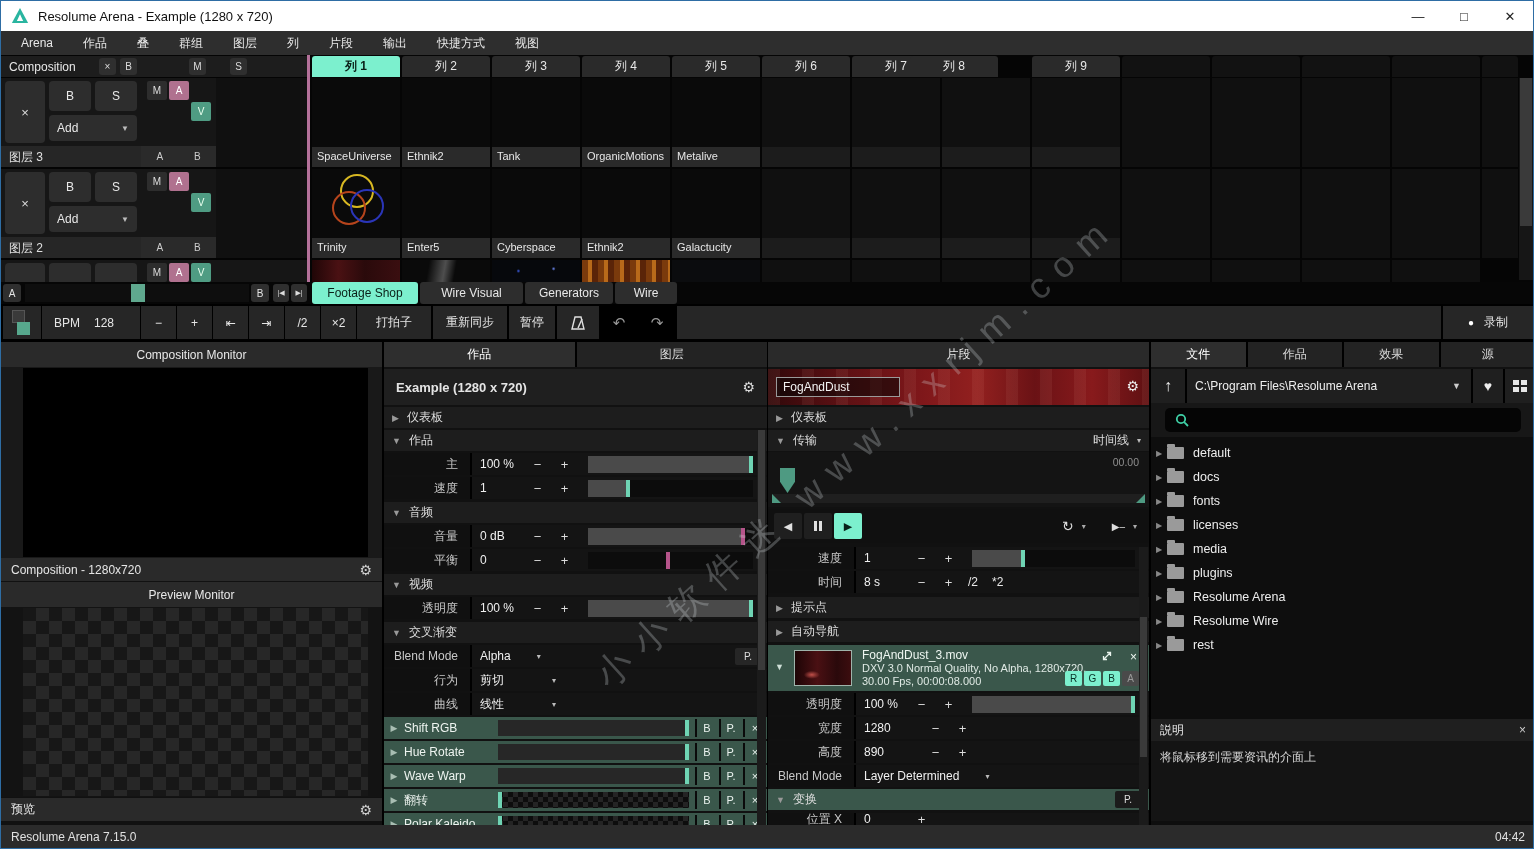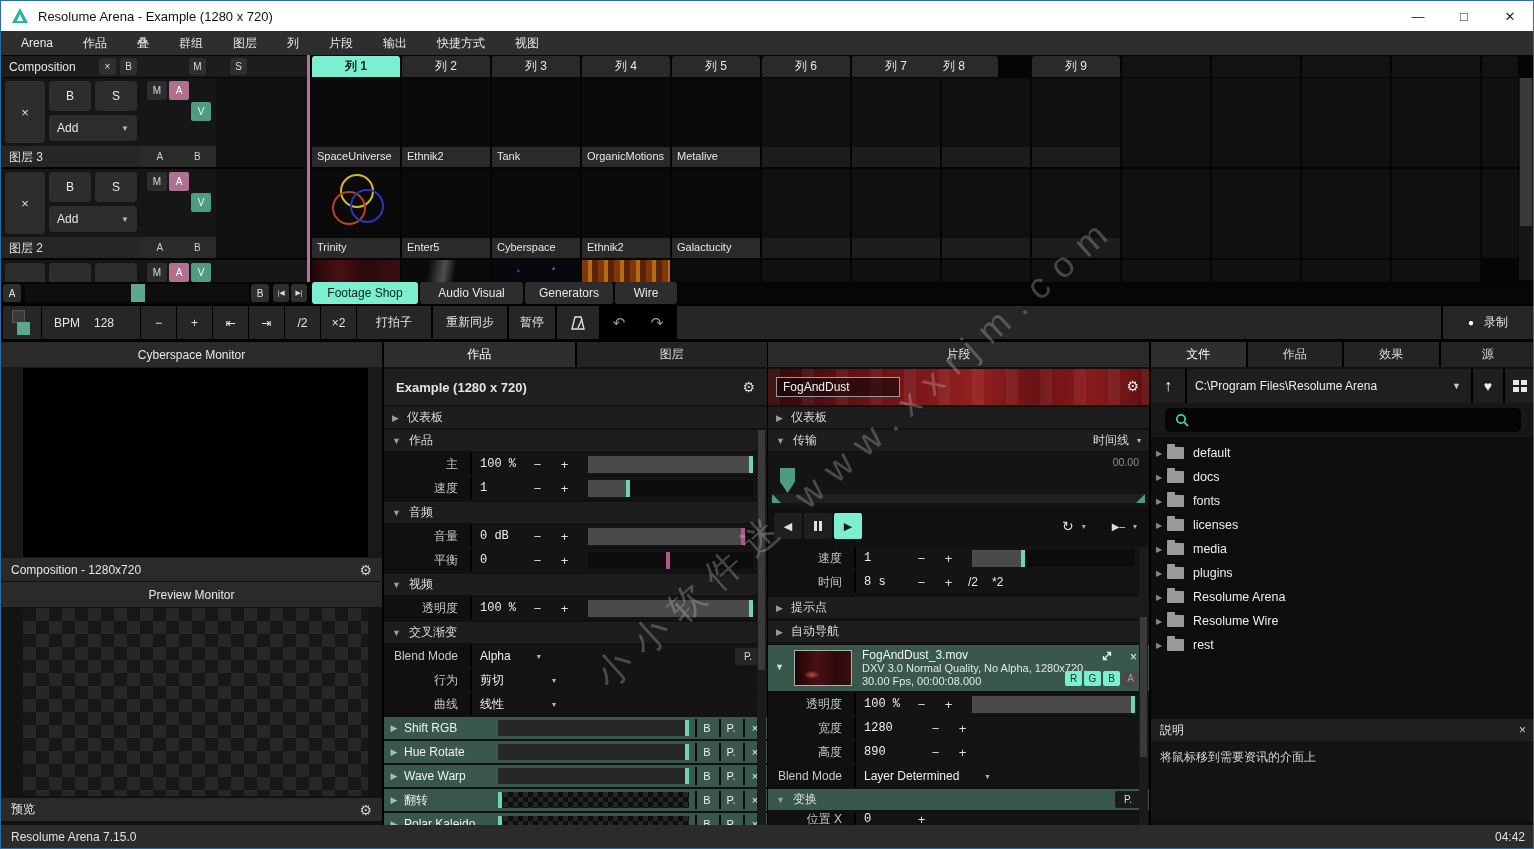--- a/index.html
+++ b/index.html
@@ -133,21 +133,21 @@
   .sec .car { font-size:9px; color:#999; }
   .sec.green { background:#3a574b; }
   .sec .right { margin-left:auto; display:flex; align-items:center; gap:8px; padding-right:8px; }
   .pbx { width:26px; height:17px; background:#262626; border-radius:2px; display:flex; align-items:center;
          justify-content:center; font-size:10px; color:#ddd; }
   .sec.green .pbx { background:#1b1b1b; }
 
   .prow { position:absolute; left:0; width:100%; height:22px; background:#141414; display:flex; align-items:center; }
   .pl { width:88px; text-align:right; padding-right:12px; color:#c8c8c8; background:#101010; height:100%;
         display:flex; align-items:center; justify-content:flex-end; border-right:2px solid #000; }
-  .pv { width:52px; padding-left:8px; color:#f0f0f0;font-family:Liberation Mono, monospace; }
+  .pv { width:52px; padding-left:8px; color:#f0f0f0; }
   .pm,.pp { width:27px; text-align:center; color:#ddd; font-size:13px; }
   .psl { position:relative; flex:1; height:17px; background:#0c0c0c; margin:0 14px 0 10px; }
   .psl .fill { position:absolute; left:0; top:0; bottom:0; background:#4a4a4a; display:block; }
   .mk { position:absolute; top:0; bottom:0; width:4px; display:block; }
   .mk.t { background:#6fd4b4; } .mk.p { background:#b5548a; }
   .ddv { display:flex; align-items:center; gap:26px; color:#f0f0f0; padding-left:8px; }
   .ddv .cv { font-size:8px; color:#bbb; }
   .prow .pright { margin-left:auto; margin-right:6px; }
 
   .fx { position:absolute; left:0; width:100%; height:22px; background:#3a574b; display:flex; align-items:center; }
@@ -455,21 +455,21 @@
 
   <div class="xrow">
     <span class="ab" style="left:2px">A</span>
     <div class="xtrack">
         <span class="xhandle"></span>
       </div>
     <span class="ab" style="left:250px">B</span>
     <span class="skip" style="left:272px">|◀</span>
     <span class="skip" style="left:290px">▶|</span>
     <div class="shoptab sel" style="left:311px;width:106px">Footage Shop</div>
-    <div class="shoptab" style="left:419px;width:103px">Audio Visual</div>
+    <div class="shoptab" style="left:419px;width:103px">Wire Visual</div>
     <div class="shoptab" style="left:524px;width:88px">Generators</div>
     <div class="shoptab" style="left:614px;width:62px">Wire</div>
   </div>
 
   <div class="bpmbar">
     <div class="bcell" style="left:2px;width:38px">
       <span class="sqicon">
           <i class="q1"></i>
           <i class="q2"></i>
         </span>
@@ -496,21 +496,21 @@
     <div class="bcell flat" style="left:600px;width:36px">↶</div>
     <div class="bcell flat" style="left:638px;width:36px">↷</div>
     <div class="bcell" style="left:676px;width:764px"></div>
     <div class="bcell" style="left:1442px;width:90px;gap:10px">
       <span style="color:#fff;font-size:10px">●</span>
       <span>录制</span>
       </div>
   </div>
 
   <div class="panel" style="left:0;width:381px">
-    <div class="phead" style="height:25px">Cyberspace Monitor</div>
+    <div class="phead" style="height:25px">Composition Monitor</div>
     <div style="position:absolute;left:0;top:25px;width:100%;height:191px;background:#191919">
       <div class="mon-screen" style="top:1px;height:189px"></div>
     </div>
     <div class="caption" style="top:216px">
       <span>Composition - 1280x720</span>
       <span class="gear">⚙</span>
     </div>
     <div class="phead" style="top:240px">Preview Monitor</div>
     <div style="position:absolute;left:0;top:265px;width:100%;height:190px;background:#131313">
       <div class="mon-screen checker-lg" style="top:1px;height:188px"></div>

